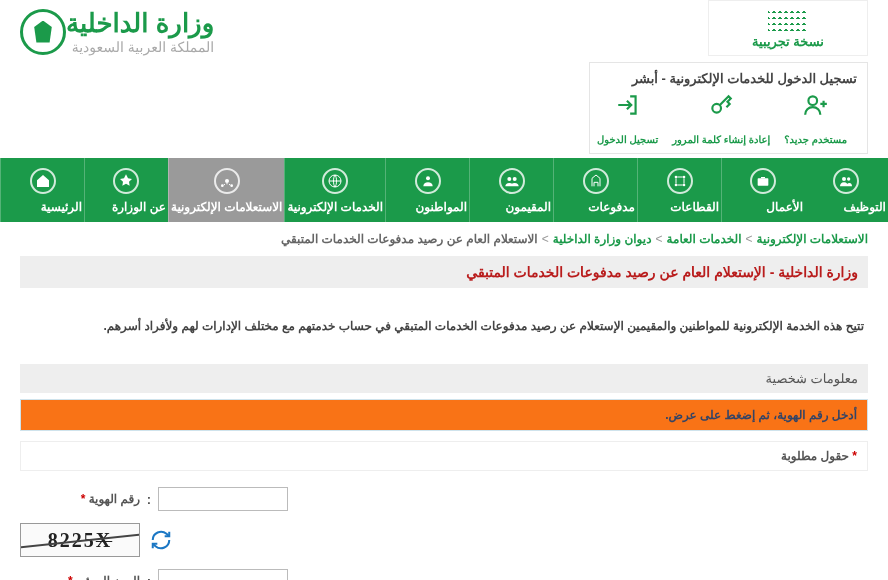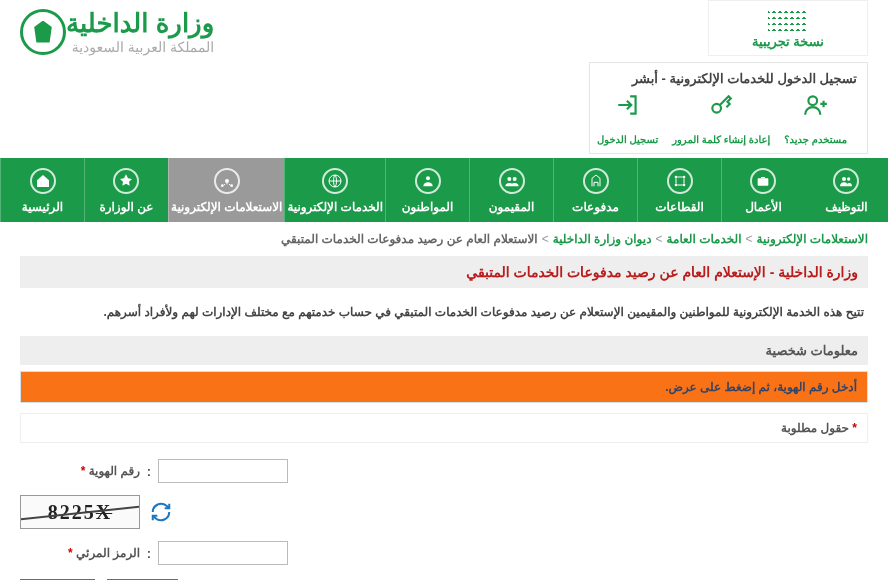--- a/index.html
+++ b/index.html
@@ -23,37 +23,37 @@
 
 .brand { text-align: left; padding: 8px 0; display:flex; align-items:center; gap:0; flex-direction: row-reverse; }
 .brand-text { text-align: right; }
 .brand-text .l1 { color: #1b9a4a; font-size: 26px; font-weight: bold; }
 .brand-text .l2 { color: #aaa; font-size: 14px; }
 .brand-seal { width: 46px; height: 46px; border: 3px solid #1b9a4a; border-radius: 50%; display:flex; align-items:center; justify-content:center; }
 .brand-seal .inner { width: 22px; height: 22px; background:#1b9a4a; clip-path: polygon(50% 0, 90% 30%, 80% 100%, 20% 100%, 10% 30%); }
 
 
 .nav { display: flex; flex-direction: row-reverse; background: #1b9a4a; margin-top: 4px; }
-.nav-item { flex: 1; text-align: center; color: #fff; padding: 10px 2px 8px 2px; border-left: 1px solid rgba(255,255,255,0.25); cursor: pointer; }
+.nav-item { flex: 1; color: #fff; padding: 10px 2px 8px 2px; border-left: 1px solid rgba(255,255,255,0.25); cursor: pointer; }
 .nav-item:last-child { border-left: none; }
 .nav-item.active { background: #9a9a9a; }
 .nav-item .nico { width: 26px; height: 26px; margin: 0 auto 6px auto; border: 2px solid rgba(255,255,255,0.8); border-radius: 50%; display:flex; align-items:center; justify-content:center; }
 .nav-item .nlbl { font-size: 12px; font-weight: bold; white-space: nowrap; }
 
 
 .crumbs { padding: 10px 20px; font-size: 12px; color: #1b9a4a; font-weight: bold; text-align: right; }
 .crumbs .sep { color: #999; margin: 0 4px; font-weight: normal; }
 .crumbs .last { color: #666; font-weight: bold; }
 
 
 .content { padding: 0 20px 30px 20px; }
 .page-title { background: #eee; padding: 8px 10px; font-size: 14px; font-weight: bold; color: #b91c1c; text-align: right; }
-.desc { padding: 14px 4px; font-size: 12px; font-weight: bold; color: #444; text-align: right; line-height: 1.7; }
-
-.section-head { background: #eee; padding: 7px 10px; font-size: 13px; font-weight: bold; color: #555; text-align: right; }
+.desc { padding: 28px 4px; font-size: 12px; font-weight: bold; color: #444; text-align: right; line-height: 1.7; }
+
+.section-head { background: #eee; padding: 7px 10px; font-size: 13px; font-weight: normal; color: #555; text-align: right; }
 .hint { background: #f97316; border: 1px solid #cfe3ec; color: #346; padding: 8px 10px; font-size: 12px; font-weight: bold; text-align: right; margin-top: 6px; }
 .req-row { border: 1px solid #eee; padding: 7px 10px; font-size: 12px; font-weight: bold; color: #555; text-align: right; margin-top: 10px; }
 .req-row .star { color: #c00; }
 
 .form-table { width: 100%; margin-top: 16px; }
 .form-row { display: flex; flex-direction: row-reverse; align-items: center; margin: 10px 0; }
 .form-label { width: 120px; text-align: right; font-size: 12px; font-weight: bold; color: #555; }
 .form-label .star { color: #c00; }
 .colon { width: 18px; text-align: center; font-weight: bold; color: #555; }
 .form-field { }

